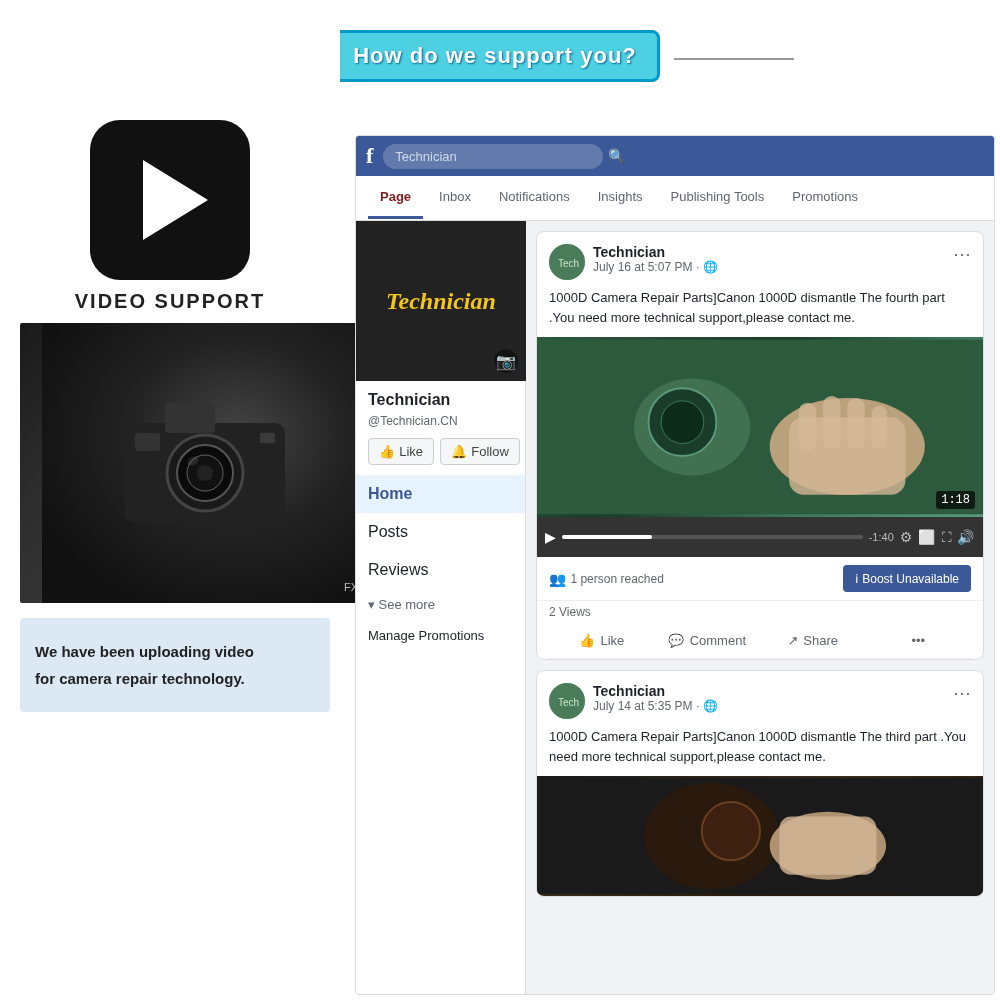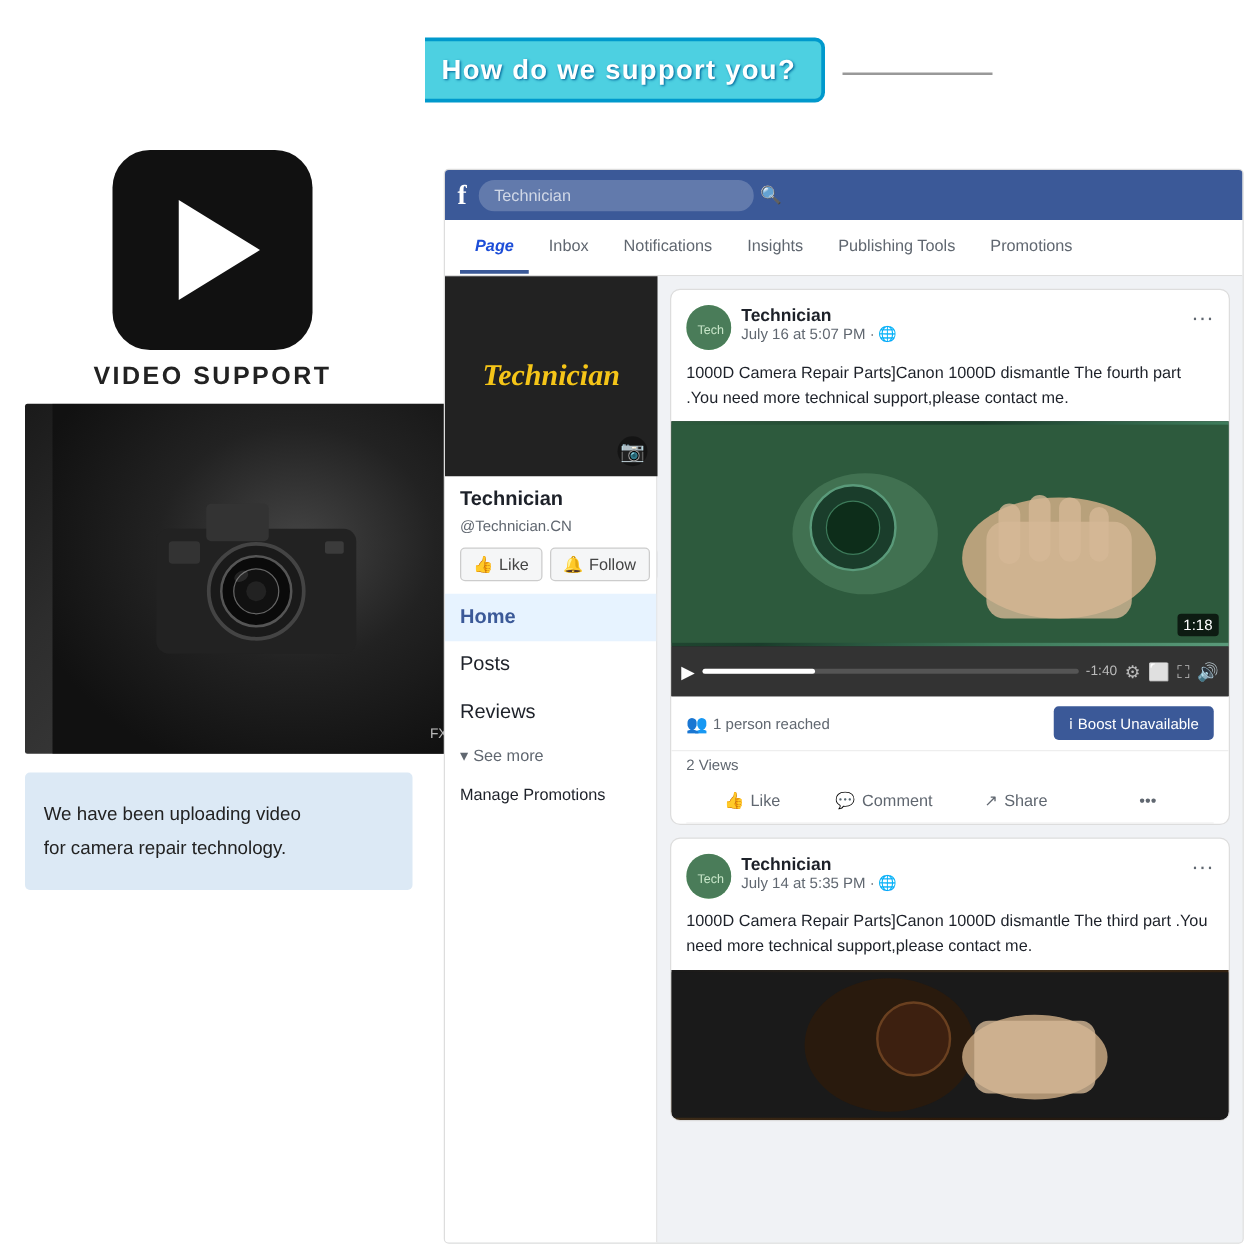--- a/index.html
+++ b/index.html
@@ -18,40 +18,40 @@
     .video-support-section { position: absolute; left: 20px; top: 120px; width: 300px; }
     .video-icon-box { width: 160px; height: 160px; background: #111; border-radius: 30px; display: flex; align-items: center; justify-content: center; margin: 0 auto 10px auto; }
     .play-triangle { width: 0; height: 0; border-top: 40px solid transparent; border-bottom: 40px solid transparent; border-left: 65px solid #fff; margin-left: 10px; }
     .video-support-label { text-align: center; font-size: 20px; font-weight: bold; color: #222; letter-spacing: 2px; margin-bottom: 10px; }
     .camera-img { width: 348px; height: 280px; background: linear-gradient(135deg, #1a1a1a 0%, #2d2d2d 30%, #3a3a3a 60%, #111 100%); position: relative; overflow: hidden; border-radius: 2px; padding-left: 22px; }
     .camera-img-inner { width: 100%; height: 100%; background: radial-gradient(ellipse at 60% 40%, #444 0%, #222 40%, #111 80%); display: flex; align-items: center; justify-content: center; }
     .camera-label { position: absolute; bottom: 10px; right: 10px; color: #fff; font-size: 11px; opacity: 0.7; }
 
     
     .blue-text-box { background: #dce9f5; border-radius: 4px; padding: 20px 15px; margin-top: 15px; width: 310px; }
-    .blue-text-box p { font-size: 15px; font-weight: normal; color: #222; line-height: 1.8; }
+    .blue-text-box p { font-size: 15px; font-weight: bold; color: #222; line-height: 1.8; }
 
     
     .contact-text { position: absolute; left: 15px; top: 810px; width: 320px; }
     .contact-text p { font-size: 14px; color: #333; margin-bottom: 8px; }
 
     
     .fb-panel { position: absolute; left: 355px; top: 135px; width: 640px; height: 860px; background: #f0f2f5; border: 1px solid #ddd; border-radius: 4px; overflow: hidden; }
 
     
     .fb-topbar { background: #3b5998; height: 40px; display: flex; align-items: center; padding: 0 10px; }
     .fb-logo { color: #fff; font-size: 22px; font-weight: bold; font-family: Georgia, serif; margin-right: 10px; }
     .fb-search { flex: 1; max-width: 220px; background: rgba(255,255,255,0.2); border: none; border-radius: 15px; padding: 5px 12px; color: #fff; font-size: 13px; outline: none; }
     .fb-search::placeholder { color: rgba(255,255,255,0.7); }
     .fb-search-icon { color: #fff; margin-left: 5px; font-size: 14px; }
 
     
     .fb-nav { background: #fff; border-bottom: 1px solid #ddd; display: flex; align-items: center; padding: 0 10px; height: 45px; }
     .fb-nav-tab { padding: 12px 12px; font-size: 13px; color: #606770; cursor: pointer; border-bottom: 3px solid transparent; margin: 0 2px; }
-    .fb-nav-tab.active { color: #1d4ed8; border-bottom-color: #3b5998; font-weight: bold; font-style: italic; }
+    .fb-nav-tab.active { color: #7f1d1d; border-bottom-color: #3b5998; font-weight: bold; }
 
     
     .fb-content { display: flex; height: calc(100% - 85px); }
 
     
     .fb-sidebar { width: 170px; background: #fff; border-right: 1px solid #ddd; flex-shrink: 0; }
     .fb-page-cover { width: 170px; height: 160px; background: #222; display: flex; align-items: center; justify-content: center; position: relative; }
     .fb-page-cover-text { color: #f5c518; font-size: 24px; font-weight: bold; font-style: italic; font-family: Georgia, serif; text-align: center; }
     .fb-camera-icon { position: absolute; bottom: 8px; right: 8px; color: #fff; font-size: 16px; background: rgba(0,0,0,0.4); border-radius: 50%; width: 24px; height: 24px; display: flex; align-items: center; justify-content: center; }
     .fb-page-name { padding: 10px 12px 5px; font-size: 16px; font-weight: bold; color: #1d2129; }
@@ -74,21 +74,21 @@
     .fb-post-date { font-size: 12px; color: #606770; }
     .fb-post-more { color: #606770; font-size: 18px; cursor: pointer; }
     .fb-post-text { padding: 0 12px 10px; font-size: 13px; color: #1d2129; line-height: 1.5; }
 
     
     .fb-action-buttons { padding: 0 12px 10px; display: flex; gap: 6px; }
     .fb-action-btn { display: flex; align-items: center; gap: 4px; padding: 5px 10px; border: 1px solid #ccc; border-radius: 4px; font-size: 13px; color: #444; background: #f5f6f7; cursor: pointer; }
 
     
     .fb-video { background: #1a1a1a; position: relative; height: 220px; }
-    .fb-video-thumb { width: 100%; height: 180px; background: linear-gradient(135deg, #2d5a3d 0%, #1a3d2b 40%, #3d7a5a 70%, #5a9a7a 100%); display: flex; justify-content: center; position: relative; overflow: hidden; }
+    .fb-video-thumb { width: 100%; height: 180px; background: linear-gradient(135deg, #2d5a3d 0%, #1a3d2b 40%, #3d7a5a 70%, #5a9a7a 100%); display: flex; justify-content: center; position: relative; overflow: hidden; font-family: Liberation Mono, monospace; }
     .fb-video-timestamp { position: absolute; bottom: 8px; right: 8px; background: rgba(0,0,0,0.7); color: #fff; font-size: 12px; padding: 2px 5px; border-radius: 3px; }
     .fb-video-controls { height: 40px; background: #333; display: flex; align-items: center; padding: 0 8px; gap: 6px; }
     .fb-play-btn { color: #fff; font-size: 14px; cursor: pointer; }
     .fb-progress { flex: 1; height: 4px; background: #555; border-radius: 2px; position: relative; }
     .fb-progress-fill { height: 100%; background: #fff; border-radius: 2px; width: 30%; }
     .fb-video-time { color: #bbb; font-size: 11px; }
     .fb-video-icons { display: flex; gap: 6px; }
     .fb-video-icon { color: #bbb; font-size: 14px; cursor: pointer; }
 
     

